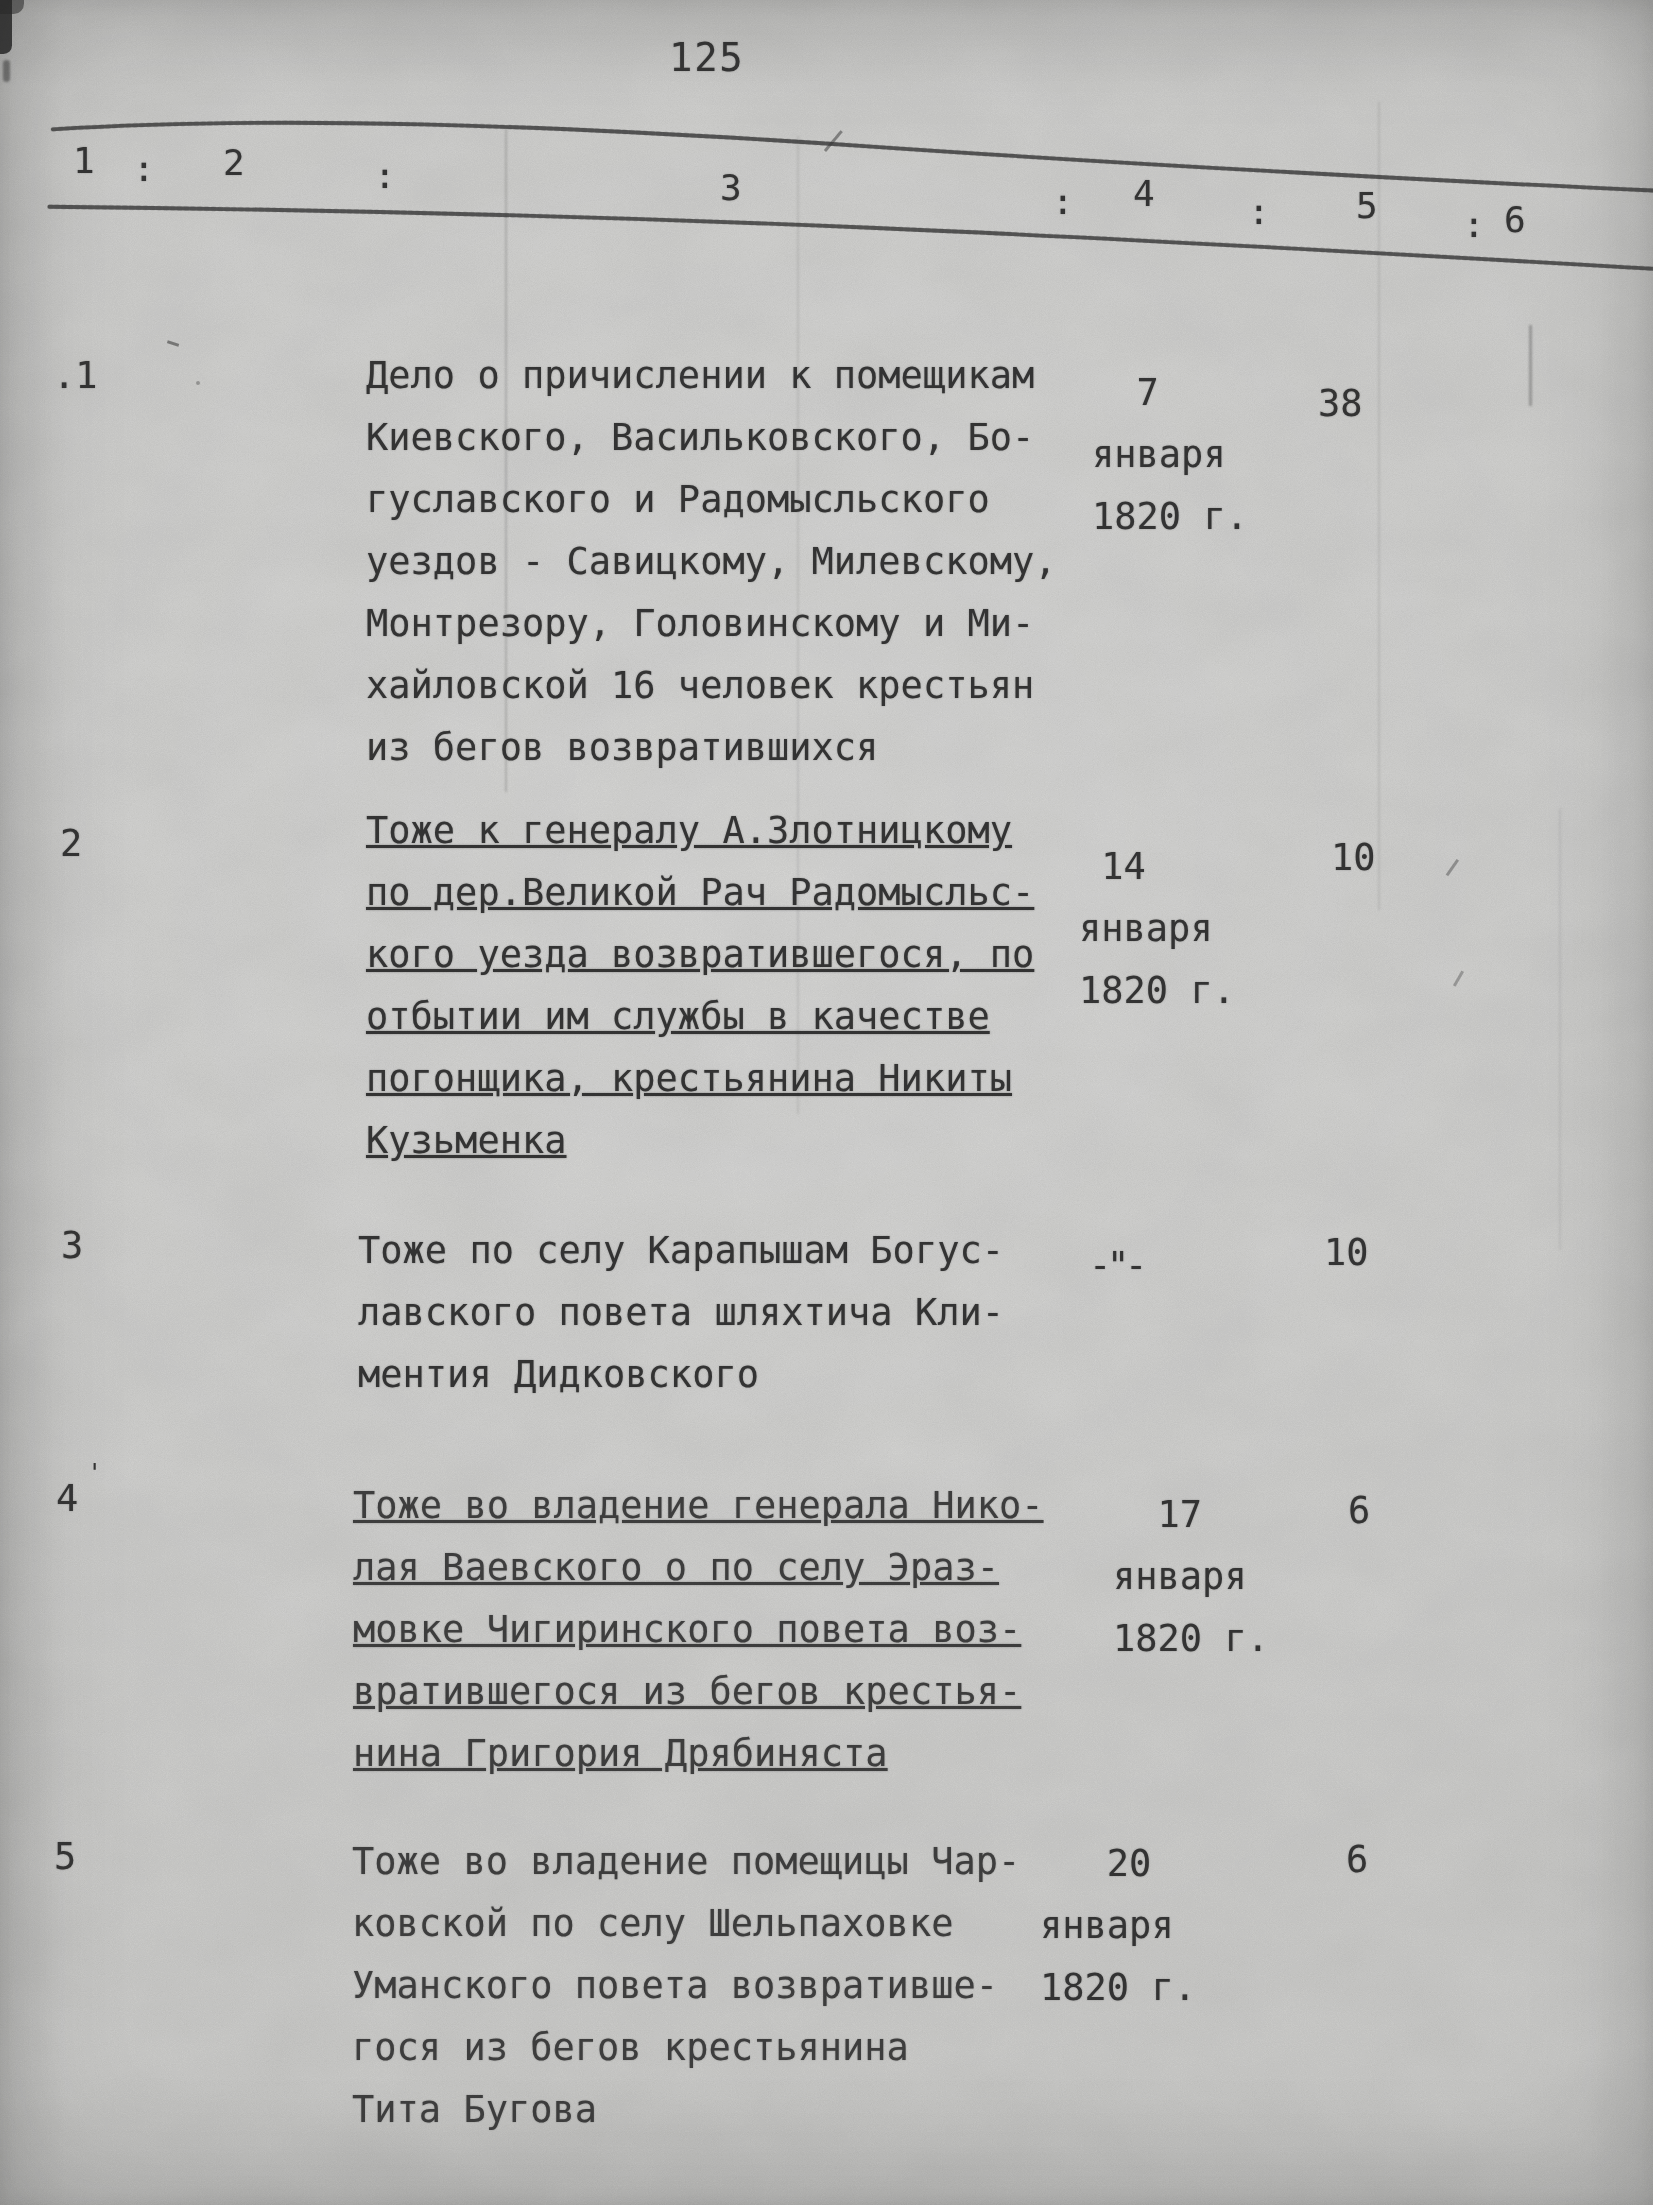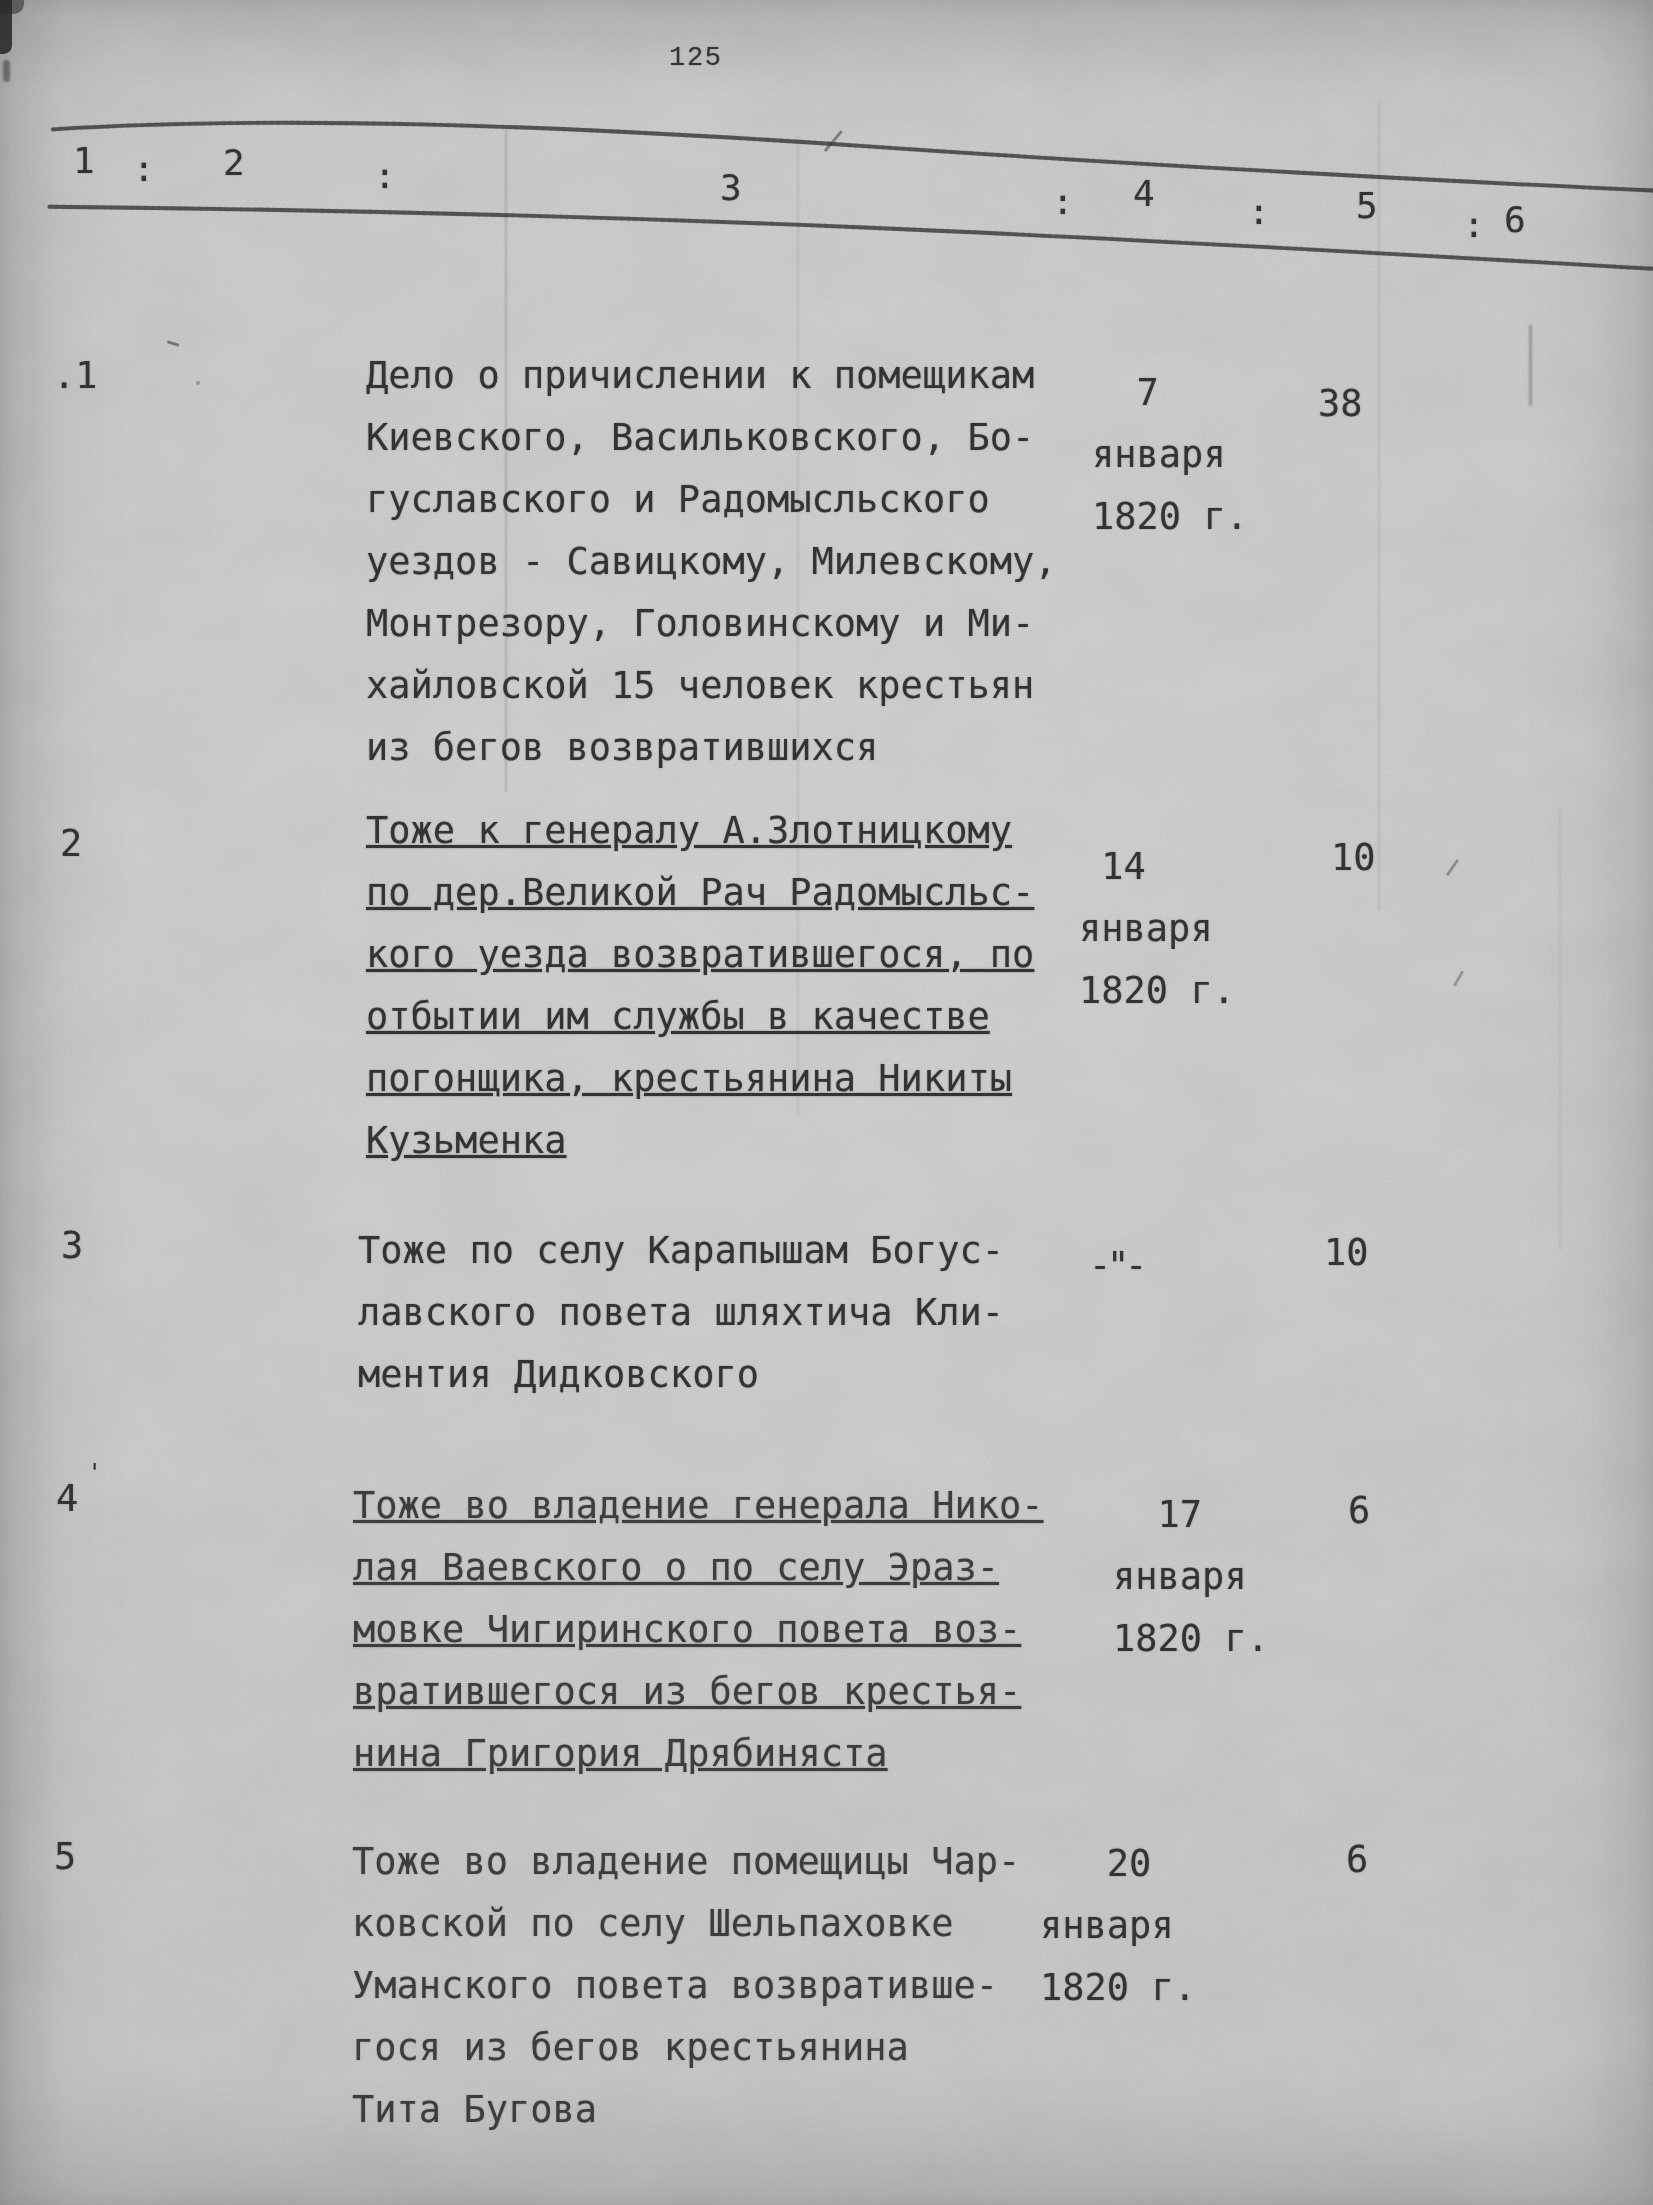--- a/index.html
+++ b/index.html
@@ -20,21 +20,21 @@
     font-size:37px;line-height:62px;white-space:pre;
     text-shadow:0 0 1.7px rgba(40,40,40,.38);
     filter:blur(0.3px);
   }
   .hdr{
     position:absolute;
     font-size:36px;line-height:36px;white-space:pre;
     text-shadow:0 0 1.7px rgba(40,40,40,.38);
     filter:blur(0.3px);
   }
-  .pagenum{font-size:27px;letter-spacing:1.7px;font-family:Liberation Mono, monospace;}
+  .pagenum{font-size:39px;letter-spacing:1.7px;}
   .ditto{letter-spacing:-4.3px;}
   .soft{opacity:.93;}
   .rules-svg{position:absolute;left:0;top:0;pointer-events:none;}
   .crease{position:absolute;pointer-events:none;filter:blur(0.9px);}
   .speck{position:absolute;background:#4a4a4a;border-radius:50%;pointer-events:none;}
   .tick{position:absolute;background:#3c3c3c;pointer-events:none;}
   .edge-blob{position:absolute;pointer-events:none;}
   .noise{position:absolute;inset:0;mix-blend-mode:multiply;pointer-events:none;}
   .mark-sup{position:absolute;font-size:25.5px;line-height:25.5px;filter:blur(0.3px);}
 </style>
@@ -68,21 +68,21 @@
     <span class="hdr" style="left:1504px;top:202px;">6</span>
   </div>
 
   <div>
     <div class="txt" style="left:53px;top:345px;">.1</div>
     <div class="txt" style="left:366px;top:345px;">Дело о причислении к помещикам
 Киевского, Васильковского, Бо-
 гуславского и Радомысльского
 уездов - Савицкому, Милевскому,
 Монтрезору, Головинскому и Ми-
-хайловской 15 человек крестьян
+хайловской 16 человек крестьян
 из бегов возвратившихся</div>
     <div class="txt" style="left:1092px;top:362px;">  7
 января
 1820 г.</div>
     <div class="txt" style="left:1318px;top:373px;">38</div>
   </div>
 
   <div>
     <div class="txt" style="left:60px;top:813px;">2</div>
     <div class="txt" style="left:366px;top:800px;text-decoration:underline;">Тоже к генералу А.Злотницкому

